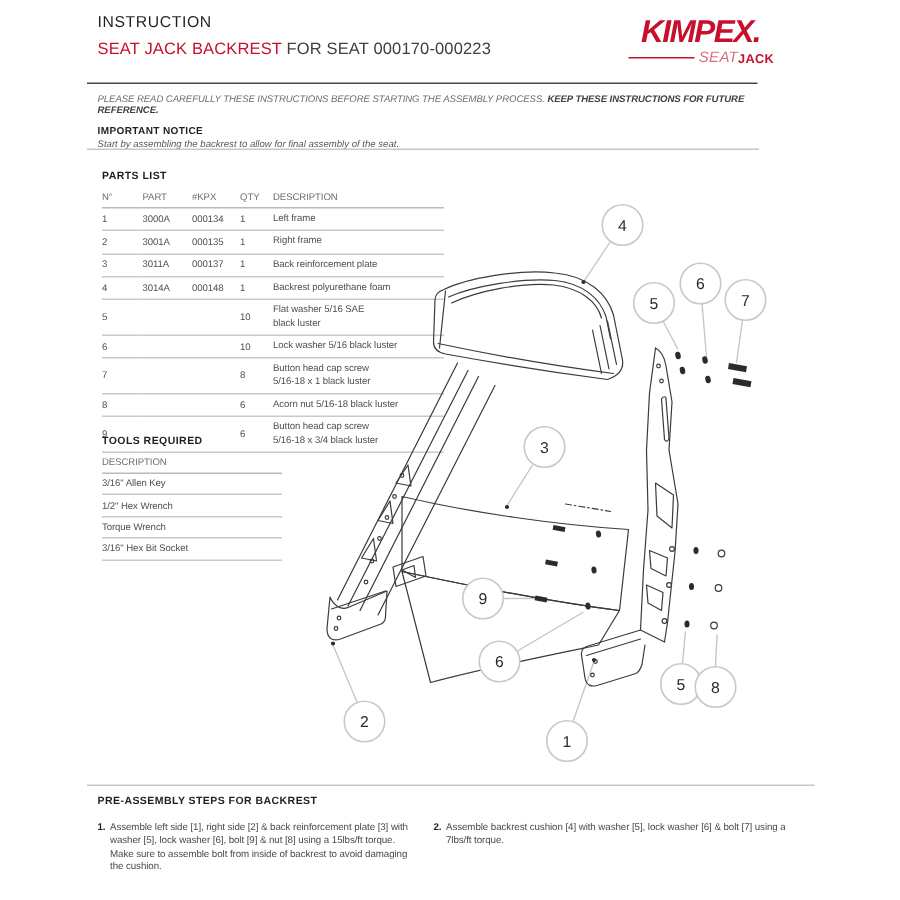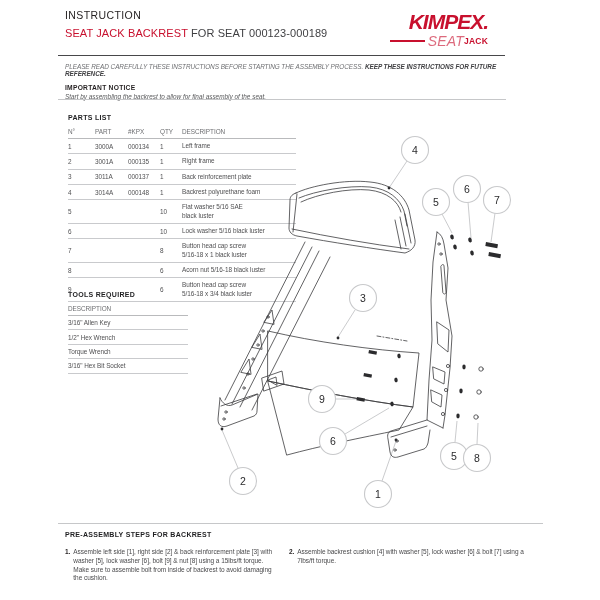--- a/index.html
+++ b/index.html
@@ -3,25 +3,25 @@
 <meta charset="utf-8">
 <style>
   html,body{margin:0;padding:0;background:#fff;}
   .page{position:relative;width:600px;height:600px;background:#ffffff;overflow:hidden;
         font-family:"Liberation Sans",sans-serif;color:#231f20;-webkit-font-smoothing:antialiased;}
   
   .title-block{position:absolute;left:65px;top:9px;}
   .doc-title{font-size:10.5px;font-weight:normal;letter-spacing:.4px;color:#231f20;}
   .doc-subtitle{margin-top:6px;font-size:11px;letter-spacing:.1px;color:#3f3f42;}
   .doc-subtitle .red{color:#c8102e;font-weight:normal;}
-  .logo{position:absolute;left:390px;top:11px;width:98px;text-align:right;}
+  .logo{position:absolute;left:418px;top:11px;width:98px;text-align:center;}
   .logo-main{font-size:21px;font-weight:bold;font-style:italic;color:#c8102e;letter-spacing:-1px;line-height:1;}
   .logo-sub{margin-top:1px;display:flex;align-items:center;justify-content:flex-end;}
   .logo-line{width:44px;height:1.4px;background:#c8102e;margin-right:3px;}
-  .logo-seat{font-size:14px;font-style:italic;color:#c8102e;opacity:.62;letter-spacing:.2px;}
+  .logo-seat{font-size:10px;font-style:italic;color:#c8102e;opacity:.62;letter-spacing:.2px;}
   .logo-jack{font-size:8.5px;font-weight:bold;color:#c8102e;letter-spacing:.2px;}
   .rule-dark{position:absolute;left:58px;top:55px;width:447px;height:1.4px;background:#47474a;}
   .rule-light-top{position:absolute;left:58px;top:99px;width:448px;height:1px;background:#c6c7c9;}
   .rule-light-bottom{position:absolute;left:58px;top:523px;width:485px;height:1px;background:#c6c7c9;}
   
   .notice{position:absolute;left:65px;top:63px;width:445px;}
   .notice-line{font-size:6.4px;font-style:italic;color:#6d6e71;letter-spacing:-.05px;}
   .notice-line b{color:#404043;}
   .important-title{margin-top:7px;font-size:6.7px;font-weight:bold;letter-spacing:.25px;color:#231f20;}
   .important-text{margin-top:2px;font-size:6.4px;font-style:italic;color:#58595b;}
@@ -47,21 +47,21 @@
   .step1{left:65px;width:213px;} .step2{left:289px;width:235px;}
 </style>
 </head>
 <body>
 
 <div class="page">
 
   <div class="title-block">
     <div class="doc-title">INSTRUCTION</div>
     <div class="doc-subtitle">
-      <span class="red">SEAT JACK BACKREST</span><span> FOR SEAT 000123-000189</span>
+      <span class="red">SEAT JACK BACKREST</span><span> FOR SEAT 000170-000223</span>
     </div>
   </div>
 
   <div class="logo">
     <div class="logo-main">KIMPEX.</div>
     <div class="logo-sub">
       <span class="logo-line"></span>
       <span class="logo-seat">SEAT</span>
       <span class="logo-jack">JACK</span>
     </div>

